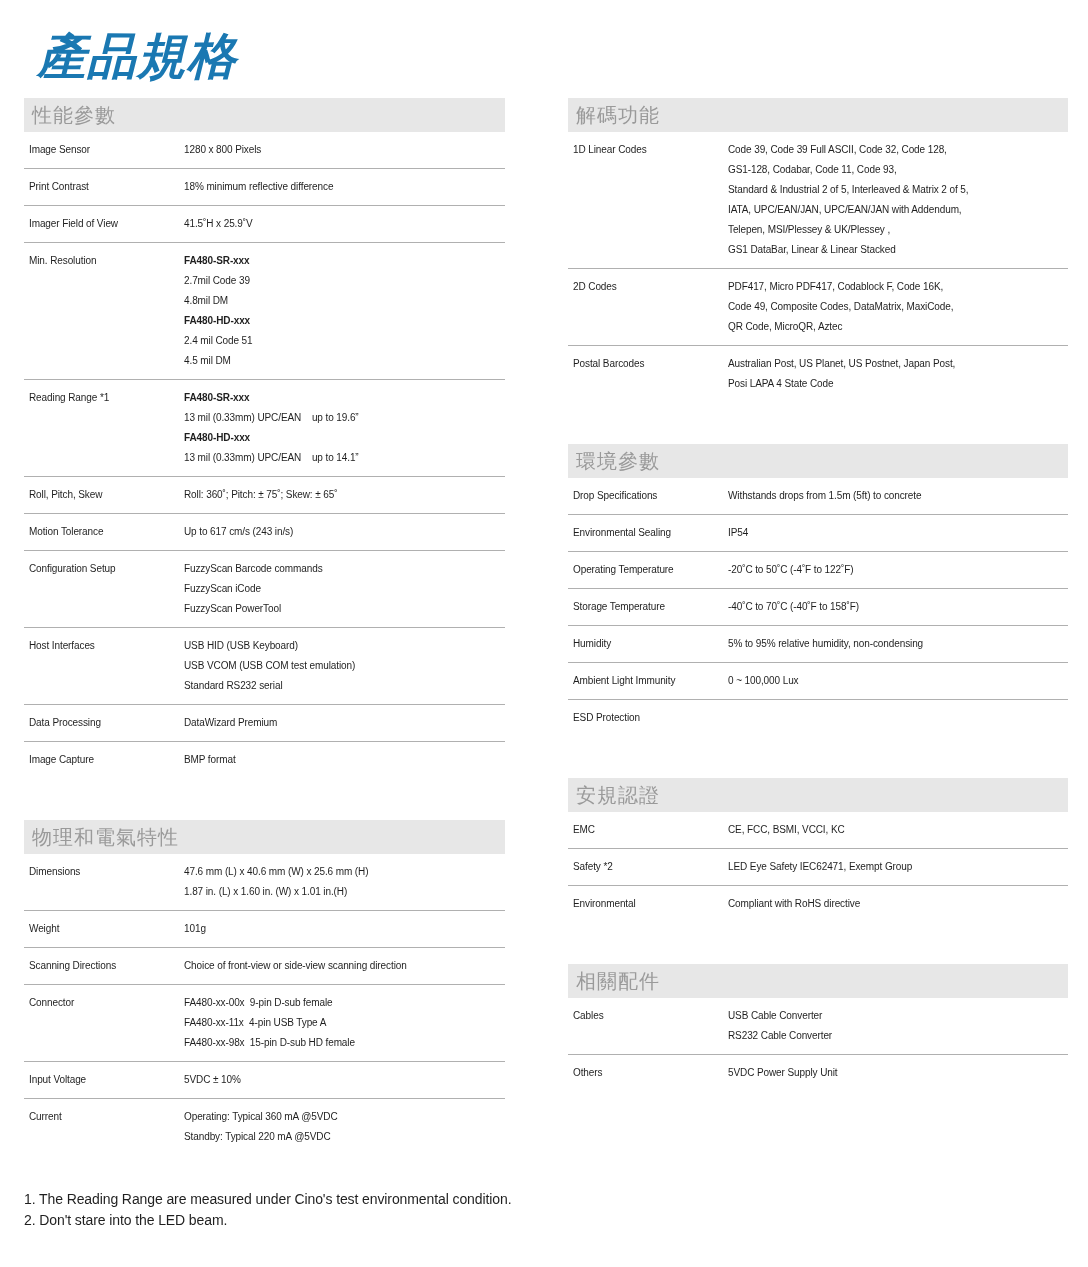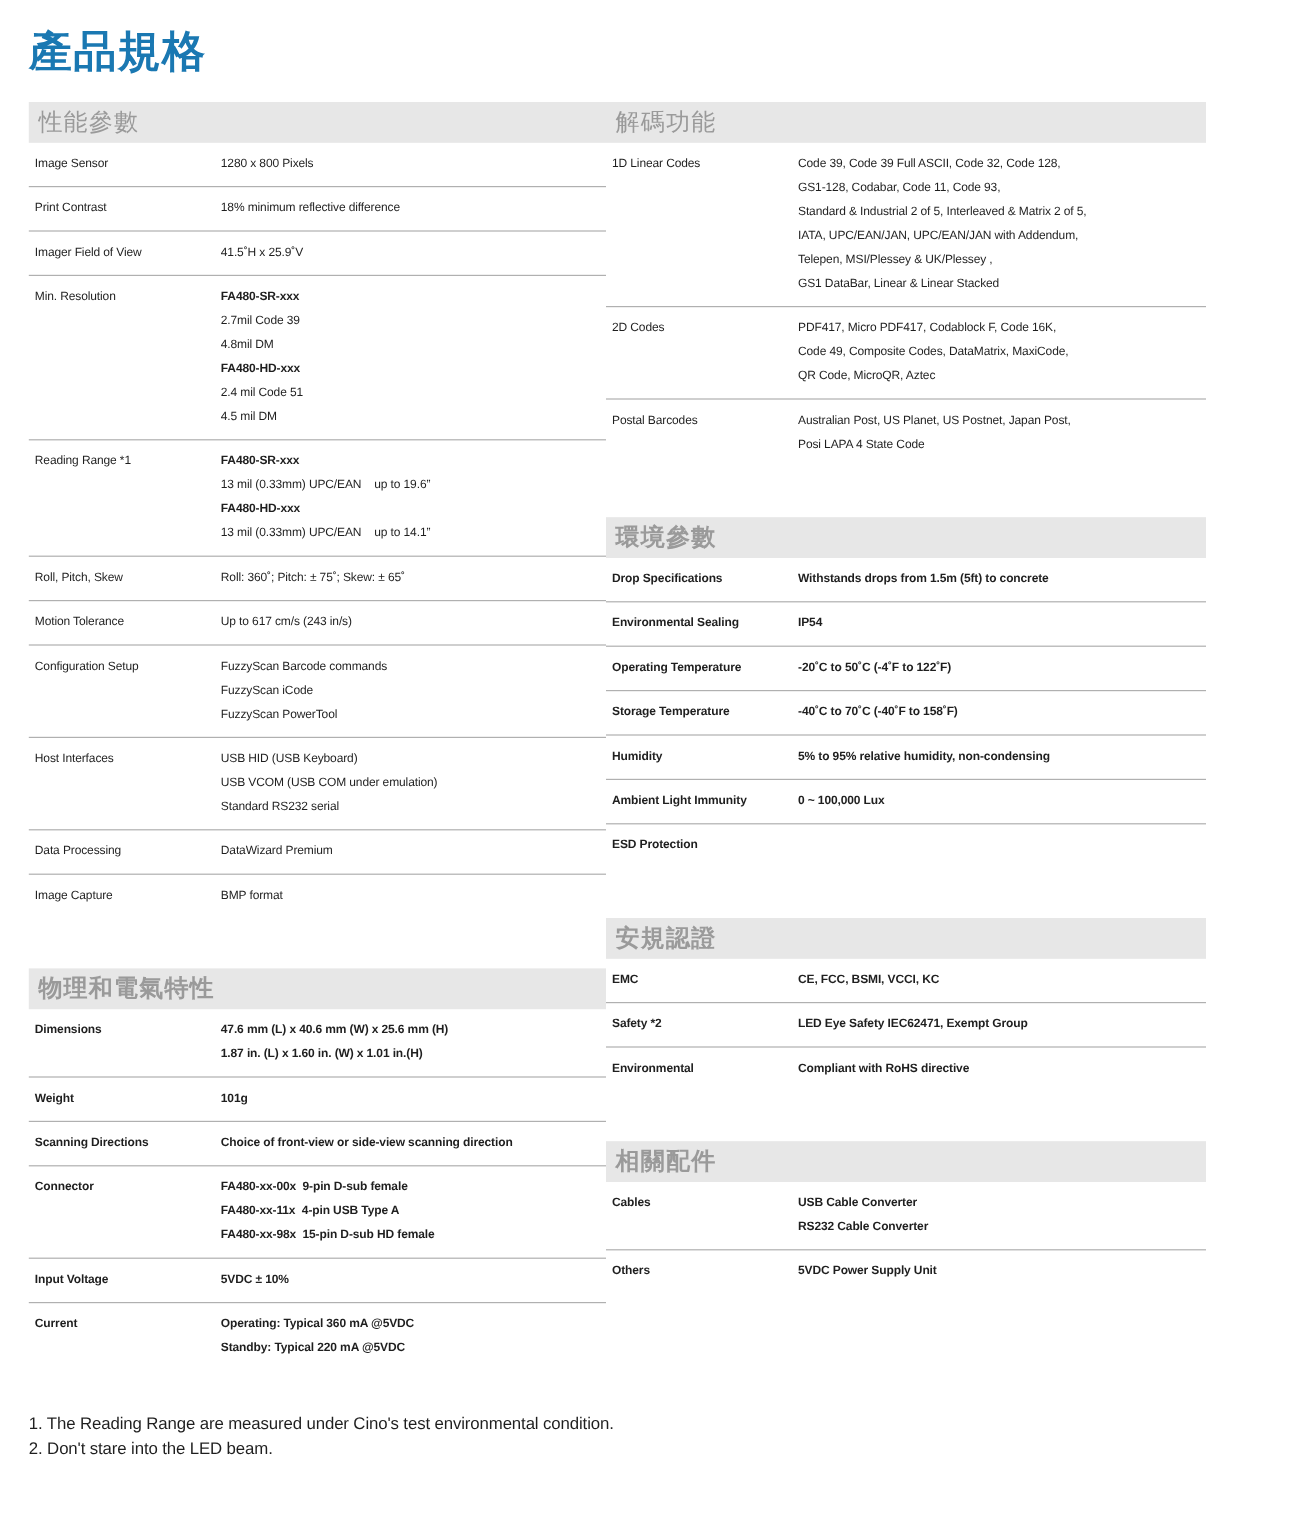--- a/index.html
+++ b/index.html
@@ -15,35 +15,37 @@
     width:1088px;height:1267px;
     font-family:"Liberation Sans",sans-serif;
     color:var(--body-text);
   }
   .page{
     width:1088px;height:1267px;
     padding:22px 20px 0 24px;
     overflow:hidden;
   }
   .title{
-    margin:0;
+    margin:13px;
     color:var(--accent);
-    font-size:36px;
+    font-size:49px;
     font-weight:700;
     line-height:42px;
     letter-spacing:1px;
+    font-style:italic;
   }
   .cols{
     display:flex;
+    gap:63px;
     margin-top:21px;
     align-items:flex-start;
   }
   .col-left{width:481px;flex:0 0 481px;}
   .col-right{width:500px;flex:0 0 500px;}
-  .spec-section + .spec-section{margin-top:42px;font-weight:bold;}
+  .spec-section + .spec-section{margin-top:42px;}
   .band{
     background:var(--band-bg);
     color:var(--band-text);
     font-size:20px;
     height:34px;
     line-height:34px;
     padding-left:8px;
     letter-spacing:1px;
   }
   .row{
@@ -138,21 +140,21 @@
               <div class="value">
                 <div class="line">FuzzyScan Barcode commands</div>
                 <div class="line">FuzzyScan iCode</div>
                 <div class="line">FuzzyScan PowerTool</div>
               </div>
             </div>
             <div class="row">
               <div class="label">Host Interfaces</div>
               <div class="value">
                 <div class="line">USB HID (USB Keyboard)</div>
-                <div class="line">USB VCOM (USB COM under emulation)</div>
+                <div class="line">USB VCOM (USB COM test emulation)</div>
                 <div class="line">Standard RS232 serial</div>
               </div>
             </div>
             <div class="row">
               <div class="label">Data Processing</div>
               <div class="value">
                 <div class="line">DataWizard Premium</div>
               </div>
             </div>
             <div class="row">

